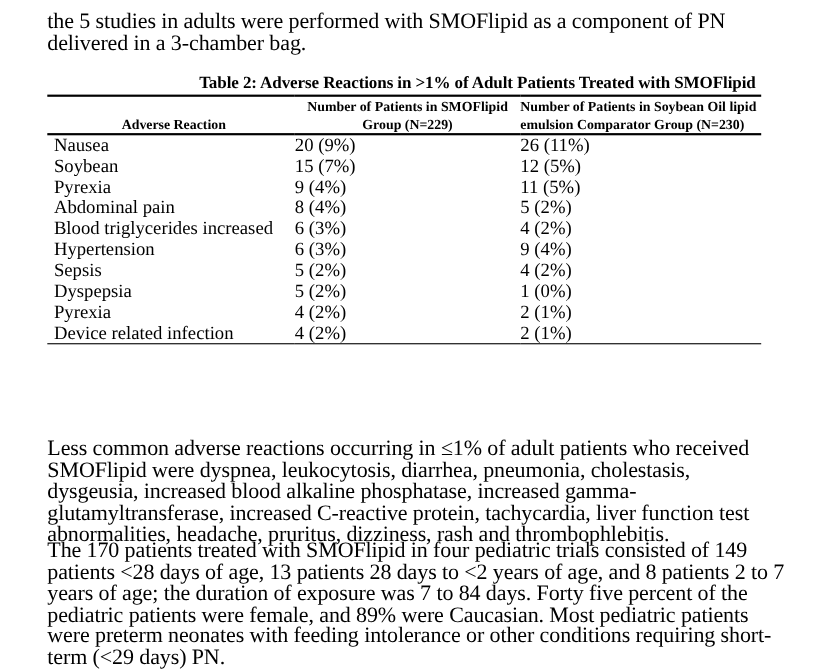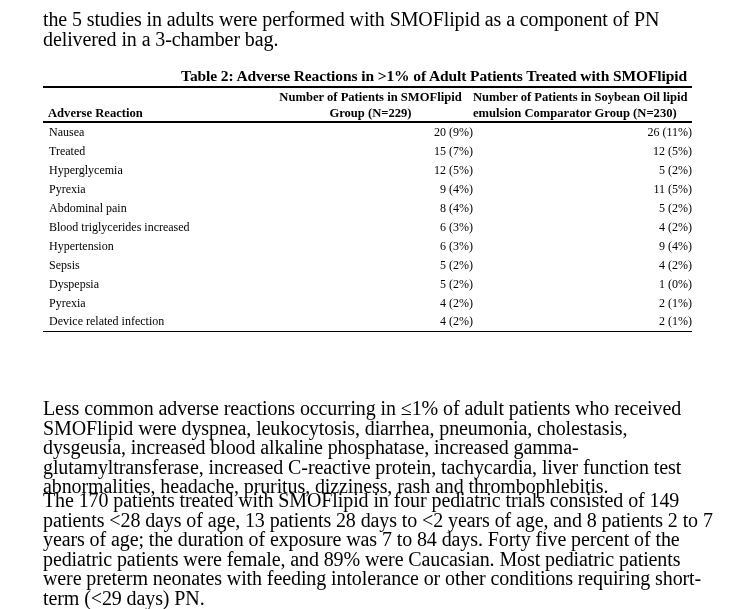--- a/index.html
+++ b/index.html
@@ -60,46 +60,46 @@
     thead tr th {
       border-top: 2.5px solid #000;
       border-bottom: 2.5px solid #000;
       font-weight: bold;
       font-size: 12.6px;
       line-height: 16.2px;
       padding: 1px 0 0 0;
       vertical-align: bottom;
     }
     th.col-reaction {
-      text-align: left;
+      text-align: center;
       padding-left: 5px;
       width: 220px;
     }
     th.col-smof {
       text-align: center;
       width: 205px;
     }
     th.col-soy {
       text-align: left;
       width: 219px;
     }
     tbody td {
-      font-size: 12px;
+      font-size: 17px;
       line-height: 18.9px;
       padding: 0;
       height: 18.9px;
       white-space: nowrap;
     }
     tbody td.cell-reaction {
       padding-left: 6px;
       text-align: left;
     }
     tbody td.cell-smof,
     tbody td.cell-soy {
-      text-align: right;
+      text-align: left;
     }
     tbody tr:last-child td {
       border-bottom: 1.5px solid #000;
     }
     .para-less {
       position: absolute;
       top: 399px;
       left: 0;
       width: 660px;
     }
@@ -128,28 +128,23 @@
           <th class="col-soy">Number of Patients in Soybean Oil lipid emulsion Comparator Group (N=230)</th>
         </tr>
       </thead>
       <tbody id="table-body">
       <tr>
             <td class="cell-reaction">Nausea</td>
             <td class="cell-smof">20 (9%)</td>
             <td class="cell-soy">26 (11%)</td>
           </tr>
           <tr>
-            <td class="cell-reaction">Treated</td>
+            <td class="cell-reaction">Soybean</td>
             <td class="cell-smof">15 (7%)</td>
             <td class="cell-soy">12 (5%)</td>
-          </tr>
-          <tr>
-            <td class="cell-reaction">Hyperglycemia</td>
-            <td class="cell-smof">12 (5%)</td>
-            <td class="cell-soy">5 (2%)</td>
           </tr>
           <tr>
             <td class="cell-reaction">Pyrexia</td>
             <td class="cell-smof">9 (4%)</td>
             <td class="cell-soy">11 (5%)</td>
           </tr>
           <tr>
             <td class="cell-reaction">Abdominal pain</td>
             <td class="cell-smof">8 (4%)</td>
             <td class="cell-soy">5 (2%)</td>

